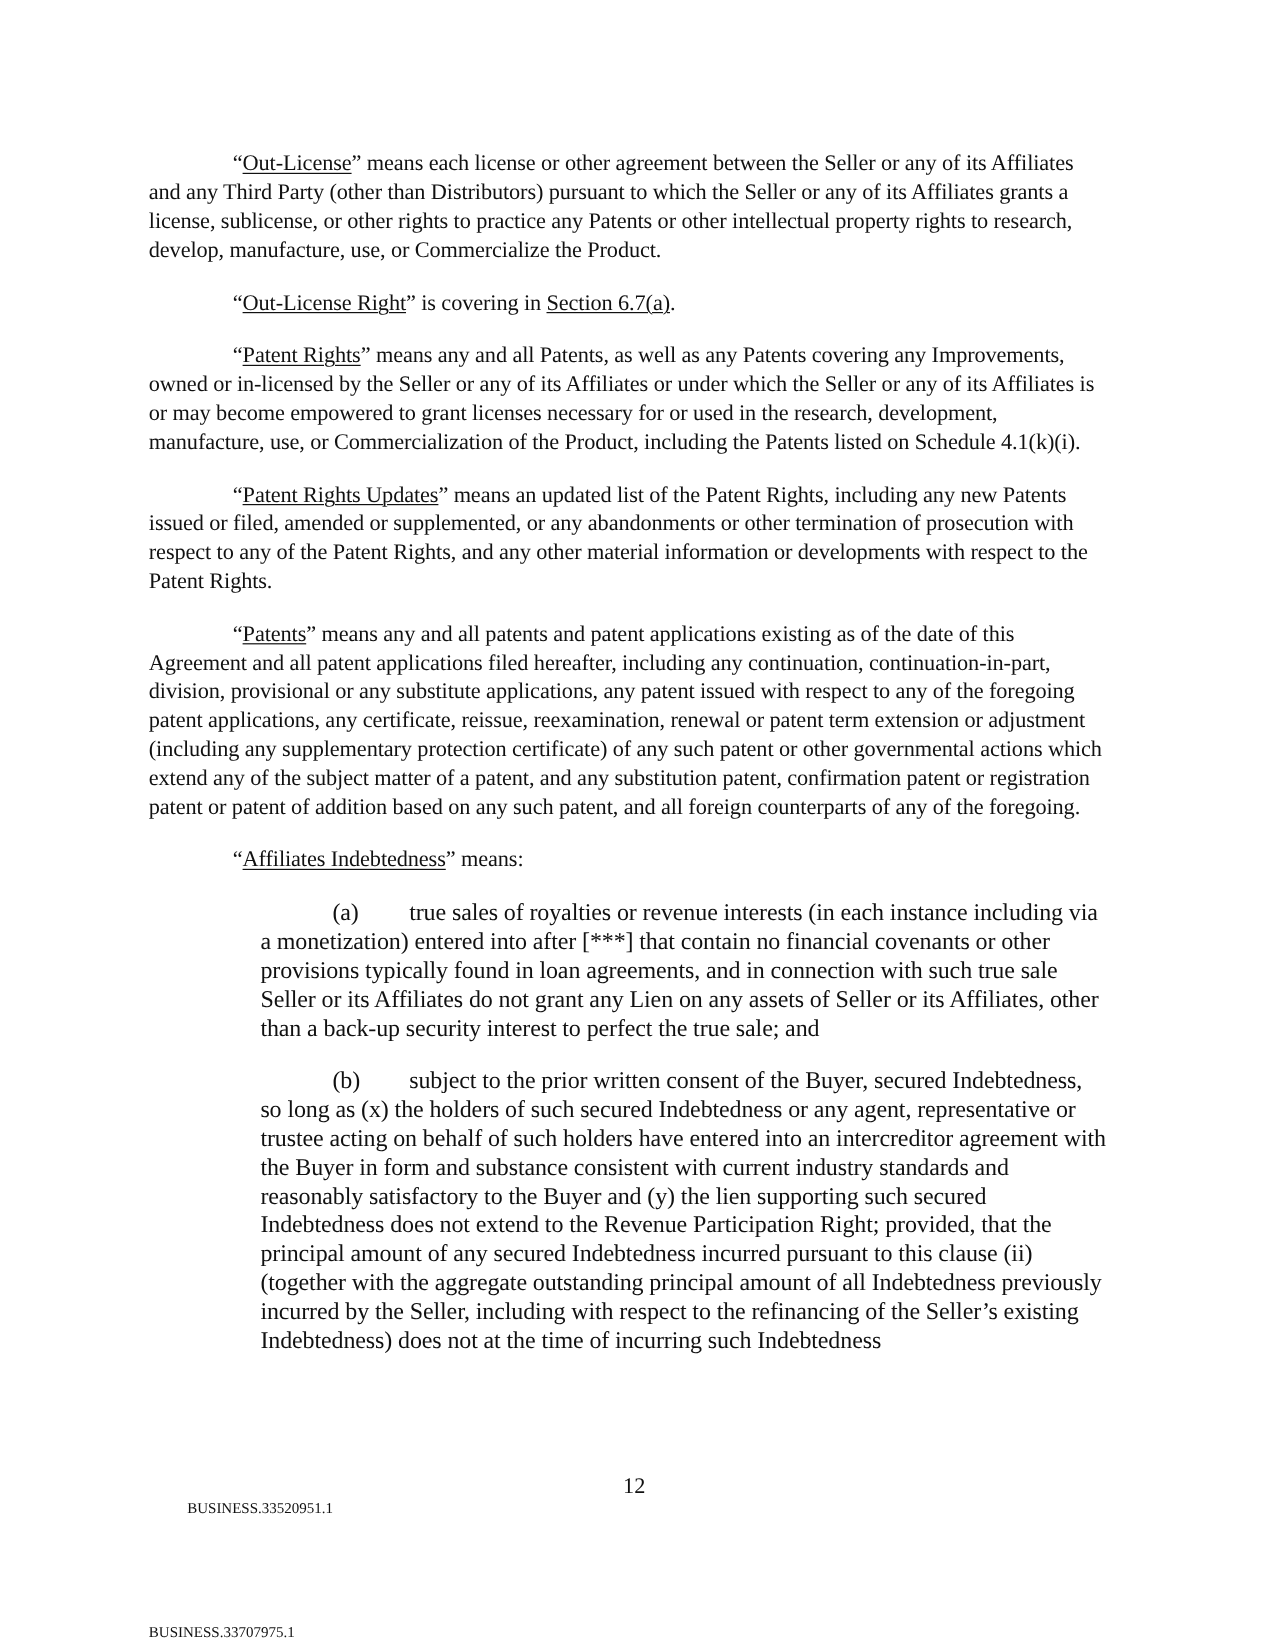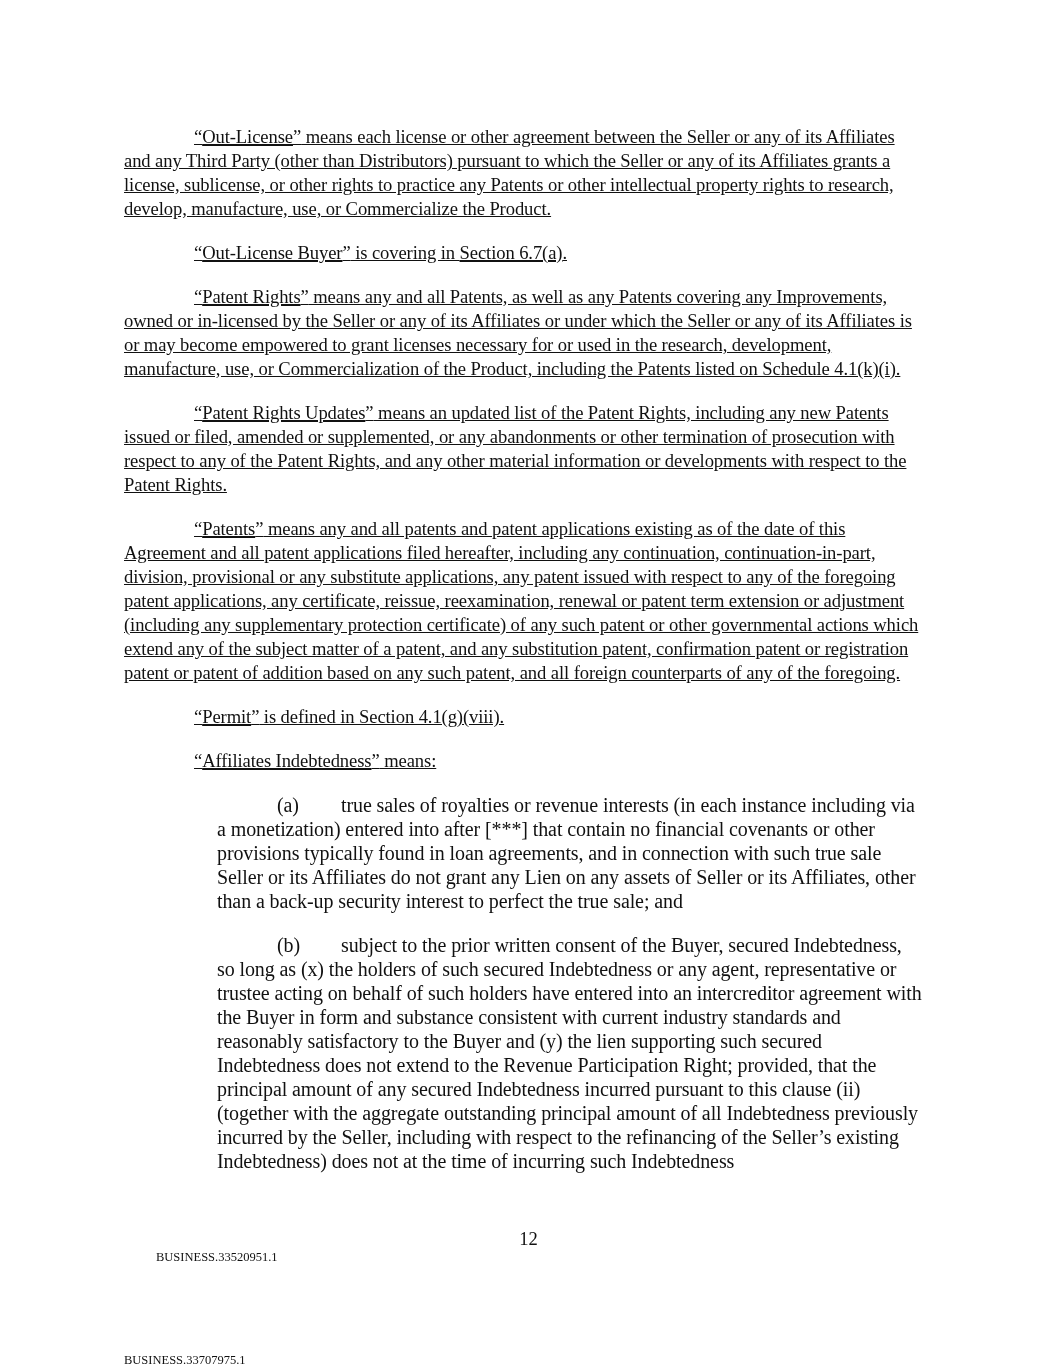--- a/index.html
+++ b/index.html
@@ -3,21 +3,21 @@
 <meta charset="utf-8">
 <style>
   html, body { margin: 0; padding: 0; background: #ffffff; }
   body {
     width: 1055px; height: 1365px; position: relative; overflow: hidden;
     font-family: "Liberation Serif", serif; color: #111111;
   }
   .page { position: absolute; left: 124px; top: 125px; width: 800px; }
   .para {
     font-size: 18.6px; line-height: 24px; margin: 0 0 20px 0;
-    text-indent: 70px; text-align: left; letter-spacing: -0.1px; text-decoration: underline;
+    text-indent: 70px; text-align: left; letter-spacing: -0.1px;
   }
   .u { text-decoration: underline; text-decoration-thickness: 1px; text-underline-offset: 2px; }
   .sub {
     font-size: 20px; line-height: 24px; margin: 0 0 20px 93px;
     text-indent: 60px; letter-spacing: -0.1px;
   }
   .sub .label { display: inline-block; width: 64px; text-indent: 0; }
   .footer-page { position: absolute; top: 1228px; left: 0; width: 1055px; text-align: center;
     font-size: 18.6px; }
   .footer-page span { position: relative; left: 1px; }
@@ -25,29 +25,28 @@
   .docid1 { top: 1250px; margin-left: 32px; }
   .docid2 { top: 1353px; }
 </style>
 </head>
 <body>
 
 <div class="page">
 
   <p class="para"><span>“</span><span class="u">Out-License</span><span>”</span><span> means each license or other agreement between the Seller or any of its Affiliates and any Third Party (other than Distributors) pursuant to which the Seller or any of its Affiliates grants a license, sublicense, or other rights to practice any Patents or other intellectual property rights to research, develop, manufacture, use, or Commercialize the Product.</span></p>
 
-  <p class="para"><span>“</span><span class="u">Out-License Buyer</span><span>”</span><span> is covering in </span><span class="u">Section 6.7(a)</span><span>.</span></p>
+  <p class="para"><span>“</span><span class="u">Out-License Right</span><span>”</span><span> is covering in </span><span class="u">Section 6.7(a)</span><span>.</span></p>
 
   <p class="para"><span>“</span><span class="u">Patent Rights</span><span>”</span><span> means any and all Patents, as well as any Patents covering any Improvements, owned or in-licensed by the Seller or any of its Affiliates or under which the Seller or any of its Affiliates is or may become empowered to grant licenses necessary for or used in the research, development, manufacture, use, or Commercialization of the Product, including the Patents listed on Schedule 4.1(k)(i).</span></p>
 
   <p class="para"><span>“</span><span class="u">Patent Rights Updates</span><span>”</span><span> means an updated list of the Patent Rights, including any new Patents issued or filed, amended or supplemented, or any abandonments or other termination of prosecution with respect to any of the Patent Rights, and any other material information or developments with respect to the Patent Rights.</span></p>
 
   <p class="para"><span>“</span><span class="u">Patents</span><span>”</span><span> means any and all patents and patent applications existing as of the date of this Agreement and all patent applications filed hereafter, including any continuation, continuation-in-part, division, provisional or any substitute applications, any patent issued with respect to any of the foregoing patent applications, any certificate, reissue, reexamination, renewal or patent term extension or adjustment (including any supplementary protection certificate) of any such patent or other governmental actions which extend any of the subject matter of a patent, and any substitution patent, confirmation patent or registration patent or patent of addition based on any such patent, and all foreign counterparts of any of the foregoing.</span></p>
 
-  <p class="para"><span>“</span><span class="u">Permit</span><span>”</span><span> is defined in Section 4.1(g)(viii).</span></p>
 
   <p class="para"><span>“</span><span class="u">Affiliates Indebtedness</span><span>”</span><span> means:</span></p>
 
   <p class="sub"><span class="label">(a)</span><span>true sales of royalties or revenue interests (in each instance including via a monetization) entered into after [***] that contain no financial covenants or other provisions typically found in loan agreements, and in connection with such true sale Seller or its Affiliates do not grant any Lien on any assets of Seller or its Affiliates, other than a back-up security interest to perfect the true sale; and</span></p>
 
   <p class="sub"><span class="label">(b)</span><span>subject to the prior written consent of the Buyer, secured Indebtedness, so long as (x) the holders of such secured Indebtedness or any agent, representative or trustee acting on behalf of such holders have entered into an intercreditor agreement with the Buyer in form and substance consistent with current industry standards and reasonably satisfactory to the Buyer and (y) the lien supporting such secured Indebtedness does not extend to the Revenue Participation Right; provided, that the principal amount of any secured Indebtedness incurred pursuant to this clause (ii) (together with the aggregate outstanding principal amount of all Indebtedness previously incurred by the Seller, including with respect to the refinancing of the Seller’s existing Indebtedness) does not at the time of incurring such Indebtedness</span></p>
 
 </div>
 
 <div class="footer-page"><span>12</span></div>

